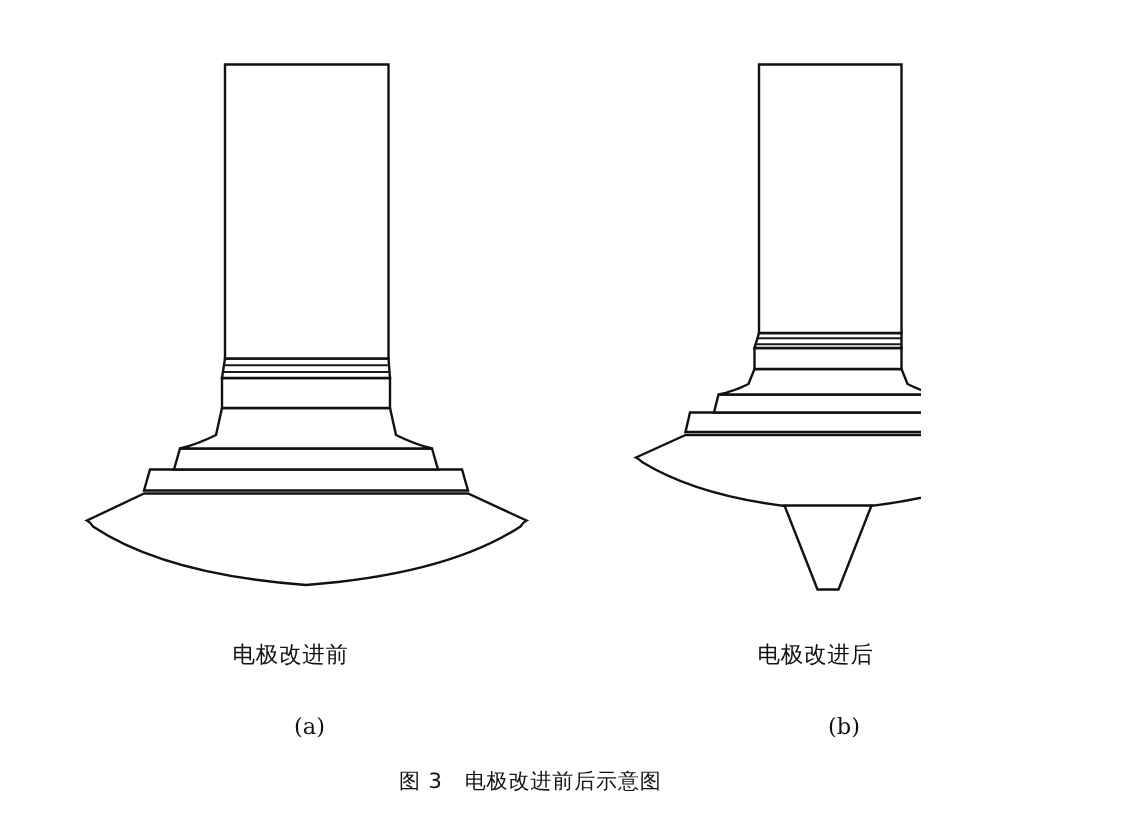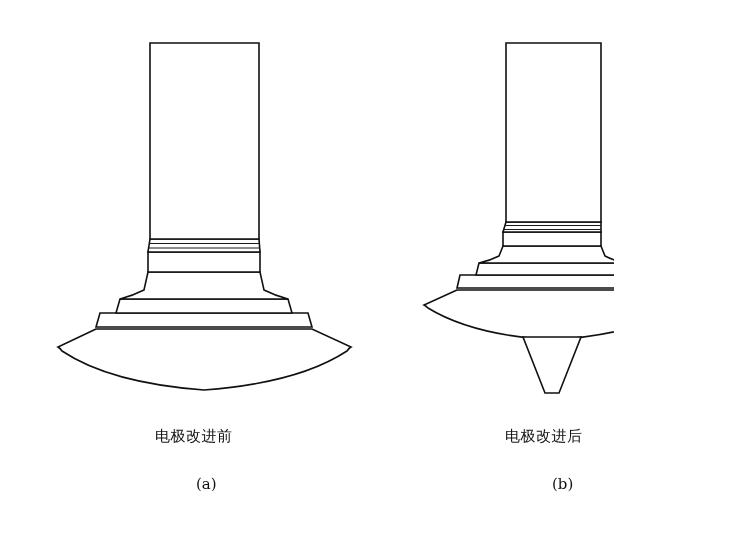--- a/index.html
+++ b/index.html
@@ -122,15 +122,16 @@
 
   <div class="caption-layer">
     <div class="lbl part-label lbl-a-text">电极改进前</div>
 
     <div class="lbl part-label lbl-b-text">电极改进后</div>
 
     <div class="lbl sub-label lbl-a-sub">(a)</div>
 
     <div class="lbl sub-label lbl-b-sub">(b)</div>
 
+    <div class="lbl fig-caption lbl-caption">图 3　电极改进前后示意图</div>
   </div>
 
 </div>
 
 </body></html>

